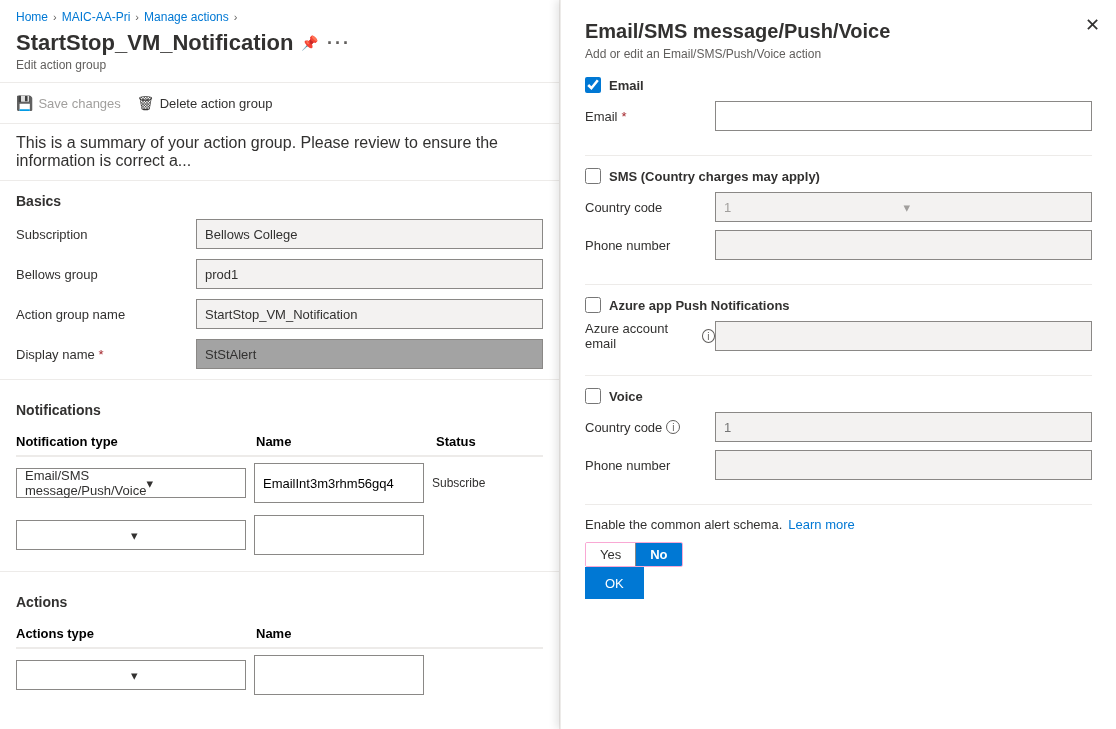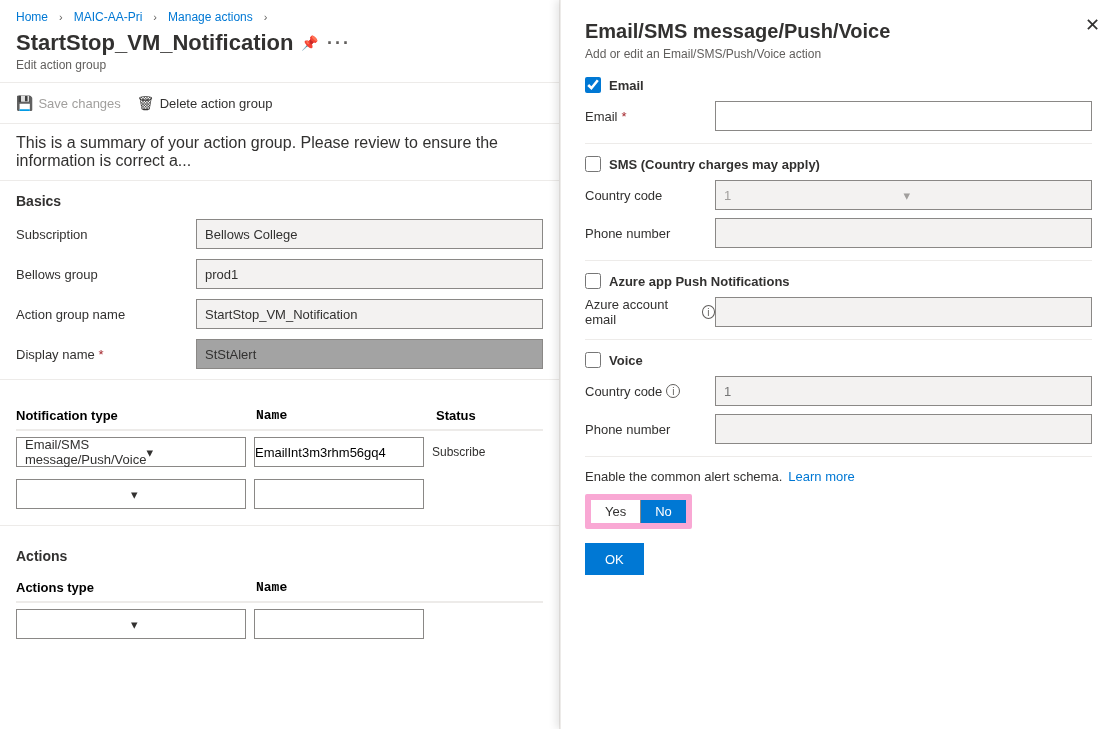--- a/index.html
+++ b/index.html
@@ -14,21 +14,21 @@
       overflow-y: auto;
       background: #fff;
     }
 
     .breadcrumb {
       display: flex;
       align-items: center;
       padding: 10px 16px 6px;
       font-size: 12px;
       color: #0078d4;
-      gap: 11px;
+      gap: 5px;
     }
     .breadcrumb-sep { color: #605e5c; font-size: 11px; }
     .breadcrumb-item { cursor: pointer; }
 
     .page-title {
       font-size: 22px;
       font-weight: 600;
       color: #323130;
       padding: 0 16px 2px;
       display: flex;
@@ -110,21 +110,21 @@
     .table-header {
       display: flex;
       align-items: center;
       padding: 6px 0;
       border-bottom: 2px solid #edebe9;
       font-size: 13px;
       font-weight: 600;
       color: #000000;
     }
     .col-notif-type { width: 240px; flex-shrink: 0; }
-    .col-name { width: 180px; flex-shrink: 0; font-family: Liberation Mono, monospace; }
+    .col-name { width: 180px; flex-shrink: 0; }
     .col-status { flex: 1; }
 
     .table-row-data {
       display: flex;
       align-items: center;
       padding: 6px 0;
       gap: 8px;
     }
 
     .dropdown-input {
@@ -135,22 +135,22 @@
       height: 30px;
       padding: 0 8px;
       cursor: pointer;
       position: relative;
     }
     .dropdown-input span { flex: 1; font-size: 13px; }
     .dropdown-arrow { font-size: 10px; color: #323130; }
 
     .text-input {
       border: 1px solid #8a8886;
-      height: 30px;
-      padding: 0 0;
+      height: 40px;
+      padding: 0 8px;
       font-size: 13px;
       background: #fff;
       width: 100%;
     }
 
     .divider { border: none; border-top: 1px solid #edebe9; margin: 10px 0; }
 
     
     .right-panel {
       flex: 1;
@@ -180,21 +180,21 @@
       right: 16px;
       background: none;
       border: none;
       font-size: 18px;
       cursor: pointer;
       color: #323130;
       line-height: 1;
     }
 
     .panel-form-group {
-      margin-bottom: 0;
+      margin-bottom: 24px;
     }
 
     .checkbox-row {
       display: flex;
       align-items: center;
       gap: 8px;
       margin-bottom: 8px;
     }
     .checkbox-row input[type="checkbox"] {
       width: 16px;
@@ -266,36 +266,35 @@
       display: flex;
       align-items: center;
       gap: 6px;
       font-size: 13px;
       margin-bottom: 10px;
     }
     .learn-more { color: #0078d4; cursor: pointer; text-decoration: none; }
 
     .toggle-group {
       display: flex;
-      border: 6px solid #f9a8d4;
+      border: 1px solid #f9a8d4;
       border-radius: 2px;
       overflow: hidden;
       width: fit-content;
-      margin-bottom: 14px;
     }
     .toggle-option {
       padding: 4px 14px;
       font-size: 13px;
       cursor: pointer;
       background: #fff;
       color: #323130;
       border: none;
       border-right: 1px solid #8a8886;
     }
-    .toggle-option:last-child { border-right: none; }
+    .toggle-option:last-child { border-right: none; font-weight: bold; }
     .toggle-option.active {
       background: #0078d4;
       color: #fff;
     }
 
     .ok-btn {
       background: #0078d4;
       color: #fff;
       border: none;
       padding: 6px 20px;
@@ -374,20 +373,21 @@
       </div>
       <div class="form-value">
         <input class="form-input editable" type="text" value="StStAlert" style="">
       </div>
     </div>
   </div>
 
   <hr class="divider">
 
   <div class="section">
+    <div class="section-title">Notifications</div>
 
     <div class="table-header">
       <div class="col-notif-type">Notification type</div>
       <div class="col-name">Name</div>
       <div class="col-status">Status</div>
     </div>
 
     <div class="table-row-data">
       <div style="width:230px; flex-shrink:0;">
         <div class="dropdown-input">

